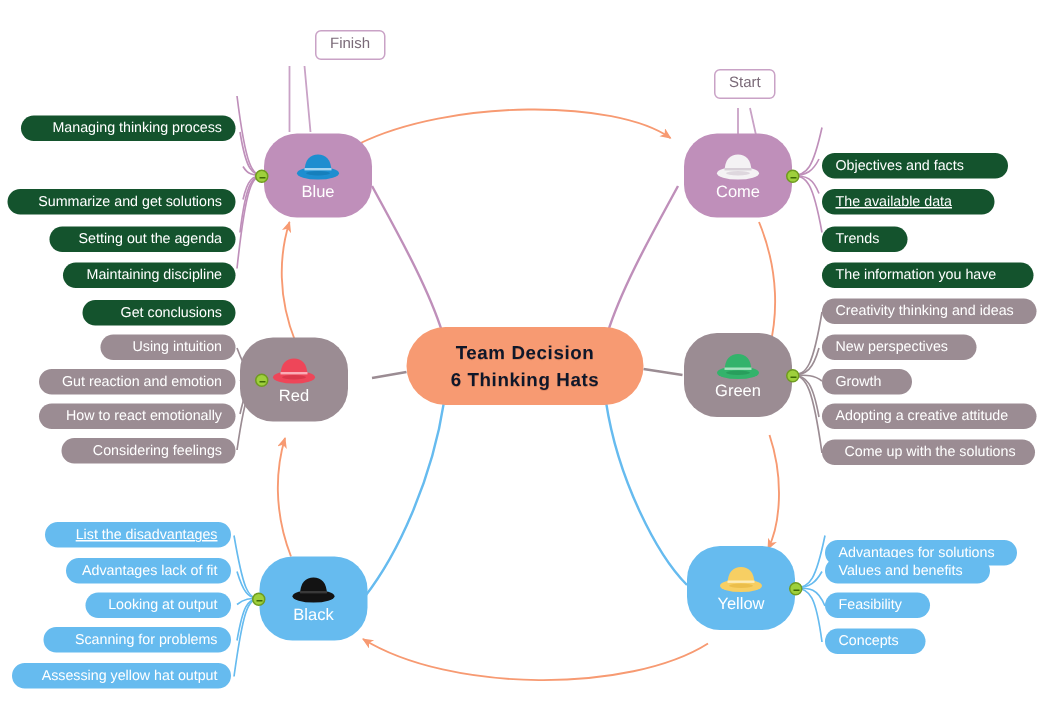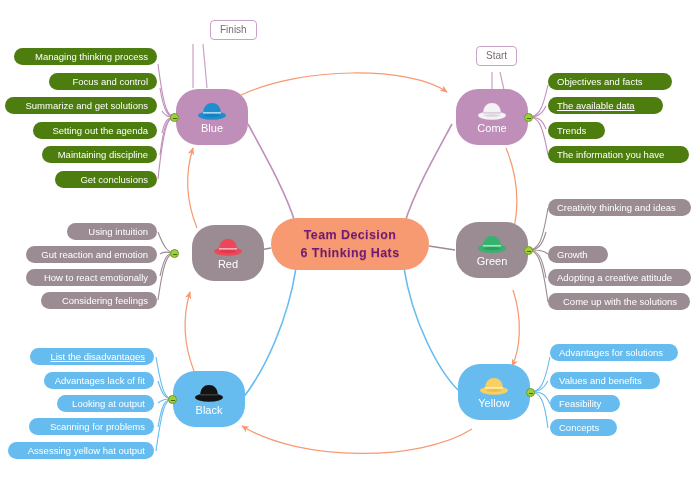--- a/index.html
+++ b/index.html
@@ -23,21 +23,21 @@
     pointer-events: none;
   }
 
   
   .center-node {
     position: absolute;
     left: 271px; top: 218px;
     width: 158px; height: 52px;
     background: #f79a72;
     border-radius: 26px;
-    color: #701a75;
+    color: #0f172a;
     font-size: 12.5px;
     font-weight: bold;
     letter-spacing: .4px;
     display: flex;
     flex-direction: column;
     align-items: center;
     justify-content: center;
     line-height: 1.45;
     text-shadow: 0 1px 0 rgba(150,70,40,.25);
     z-index: 6;
@@ -71,21 +71,21 @@
     color: #ffffff;
     font-size: 9.5px;
     display: flex;
     align-items: center;
     padding: 0 9px;
     white-space: nowrap;
     z-index: 5;
   }
   .sub.right { justify-content: flex-start; }
   .sub.left  { justify-content: flex-end; }
-  .s-purple { background: #4d7c0f; }
+  .s-purple { background: #14532d; margin-top: 29px; }
   .s-taupe  { background: #9b8c93; }
   .s-blue   { background: #66bbef; }
 
   
   .handle {
     position: absolute;
     width: 9px; height: 9px;
     border-radius: 50%;
     background: #9ed03c;
     border: 1px solid #6f9c20;
@@ -220,42 +220,41 @@
     <svg width="30" height="20" viewBox="0 0 30 20">
       <ellipse cx="15" cy="14.5" rx="14" ry="4.2" fill="#1e8ed0"></ellipse>
       <path d="M 6,14 C 6,5 10,2 15,2 C 20,2 24,5 24,14 Z" fill="#1e8ed0"></path>
       <rect x="6" y="11" width="18" height="1.6" fill="#bde2f7" opacity=".85"></rect>
       <ellipse cx="15" cy="14.5" rx="8" ry="1.5" fill="#0d6fa8" opacity=".5"></ellipse>
     </svg>
     <span class="hat-label">Blue</span>
   </div>
   <div class="handle" style="left:170px; top:113px;"></div>
   <div class="sub left s-purple" style="left:14px;  top:48px;  width:143px;">Managing thinking process</div>
-  <div class="sub left s-purple" style="left:49px;  top:73px;  width:108px;">Focus and control</div>
   <div class="sub left s-purple" style="left:5px;   top:97px;  width:152px;">Summarize and get solutions</div>
   <div class="sub left s-purple" style="left:33px;  top:122px; width:124px;">Setting out the agenda</div>
   <div class="sub left s-purple" style="left:42px;  top:146px; width:115px;">Maintaining discipline</div>
   <div class="sub left s-purple" style="left:55px;  top:171px; width:102px;">Get conclusions</div>
 
   <div class="hat-node n-purple" style="left:456px; top:89px;">
     <svg width="30" height="20" viewBox="0 0 30 20">
       <ellipse cx="15" cy="14.5" rx="14" ry="4.2" fill="#f4f2f4"></ellipse>
       <path d="M 6,14 C 6,5 10,2 15,2 C 20,2 24,5 24,14 Z" fill="#f4f2f4"></path>
       <rect x="6" y="11" width="18" height="1.6" fill="#cfc6cf" opacity=".8"></rect>
       <ellipse cx="15" cy="14.5" rx="8" ry="1.5" fill="#d8cfd8" opacity=".8"></ellipse>
     </svg>
     <span class="hat-label">Come</span>
   </div>
   <div class="handle" style="left:524px; top:113px;"></div>
   <div class="sub right s-purple" style="left:548px; top:73px;  width:124px;">Objectives and facts</div>
   <div class="sub right s-purple" style="left:548px; top:97px;  width:115px;text-decoration:underline;">The available data</div>
   <div class="sub right s-purple" style="left:548px; top:122px; width:57px;">Trends</div>
   <div class="sub right s-purple" style="left:548px; top:146px; width:141px;">The information you have</div>
 
-  <div class="hat-node n-taupe" style="left:192px; top:225px;">
+  <div class="hat-node n-taupe" style="left:160px; top:225px;">
     <svg width="30" height="20" viewBox="0 0 30 20">
       <ellipse cx="15" cy="14.5" rx="14" ry="4.2" fill="#ee4659"></ellipse>
       <path d="M 6,14 C 6,5 10,2 15,2 C 20,2 24,5 24,14 Z" fill="#ee4659"></path>
       <rect x="6" y="11" width="18" height="1.6" fill="#fbc0c8" opacity=".85"></rect>
       <ellipse cx="15" cy="14.5" rx="8" ry="1.5" fill="#c72a3d" opacity=".5"></ellipse>
     </svg>
     <span class="hat-label">Red</span>
   </div>
   <div class="handle" style="left:170px; top:249px;"></div>
   <div class="sub left s-taupe" style="left:67px; top:223px; width:90px;">Using intuition</div>
@@ -267,20 +266,21 @@
     <svg width="30" height="20" viewBox="0 0 30 20">
       <ellipse cx="15" cy="14.5" rx="14" ry="4.2" fill="#33b36b"></ellipse>
       <path d="M 6,14 C 6,5 10,2 15,2 C 20,2 24,5 24,14 Z" fill="#33b36b"></path>
       <rect x="6" y="11" width="18" height="1.6" fill="#bdecd0" opacity=".85"></rect>
       <ellipse cx="15" cy="14.5" rx="8" ry="1.5" fill="#1d8a4e" opacity=".5"></ellipse>
     </svg>
     <span class="hat-label">Green</span>
   </div>
   <div class="handle" style="left:524px; top:246px;"></div>
   <div class="sub right s-taupe" style="left:548px; top:199px; width:143px;text-align:center;">Creativity thinking and ideas</div>
+  <div class="sub right s-taupe" style="left:548px; top:223px; width:103px;">New perspectives</div>
   <div class="sub right s-taupe" style="left:548px; top:246px; width:60px;">Growth</div>
   <div class="sub right s-taupe" style="left:548px; top:269px; width:143px;">Adopting a creative attitude</div>
   <div class="sub right s-taupe" style="left:548px; top:293px; width:142px;padding-left:15px;">Come up with the solutions</div>
 
   <div class="hat-node n-blue" style="left:173px; top:371px;">
     <svg width="30" height="20" viewBox="0 0 30 20">
       <ellipse cx="15" cy="14.5" rx="14" ry="4.2" fill="#131313"></ellipse>
       <path d="M 6,14 C 6,5 10,2 15,2 C 20,2 24,5 24,14 Z" fill="#131313"></path>
       <rect x="6" y="11" width="18" height="1.6" fill="#4a4a4a" opacity=".7"></rect>
     </svg>
@@ -296,18 +296,18 @@
   <div class="hat-node n-blue" style="left:458px; top:364px;">
     <svg width="30" height="20" viewBox="0 0 30 20">
       <ellipse cx="15" cy="14.5" rx="14" ry="4.2" fill="#f7cf63"></ellipse>
       <path d="M 6,14 C 6,5 10,2 15,2 C 20,2 24,5 24,14 Z" fill="#f7cf63"></path>
       <rect x="6" y="11" width="18" height="1.6" fill="#fdf0c4" opacity=".9"></rect>
       <ellipse cx="15" cy="14.5" rx="8" ry="1.5" fill="#e0ad36" opacity=".5"></ellipse>
     </svg>
     <span class="hat-label">Yellow</span>
   </div>
   <div class="handle" style="left:526px; top:388px;"></div>
-  <div class="sub right s-blue" style="left:550px; top:344px; width:128px;">Advantages for solutions</div>
+  <div class="sub right s-blue" style="left:550px; top:360px; width:128px;">Advantages for solutions</div>
   <div class="sub right s-blue" style="left:550px; top:372px; width:110px;">Values and benefits</div>
   <div class="sub right s-blue" style="left:550px; top:395px; width:70px;">Feasibility</div>
   <div class="sub right s-blue" style="left:550px; top:419px; width:67px;">Concepts</div>
 
 </div>
 
 </body></html>

